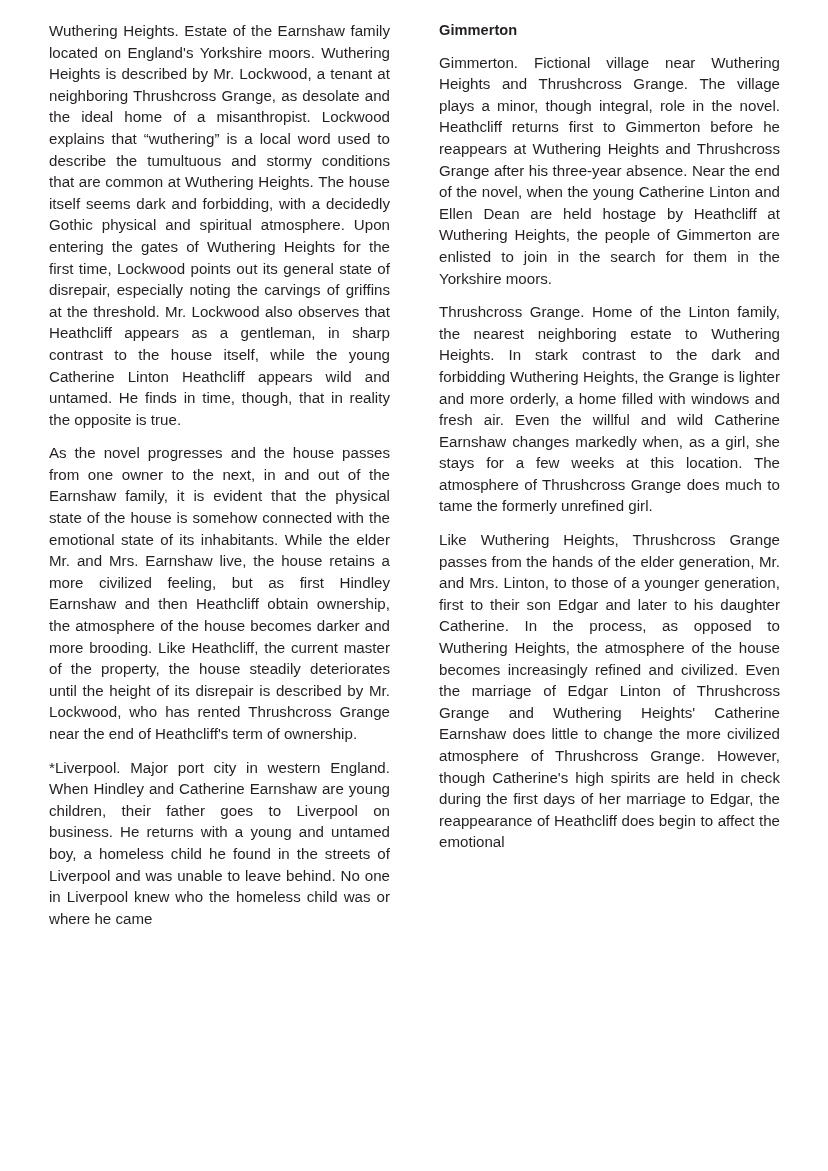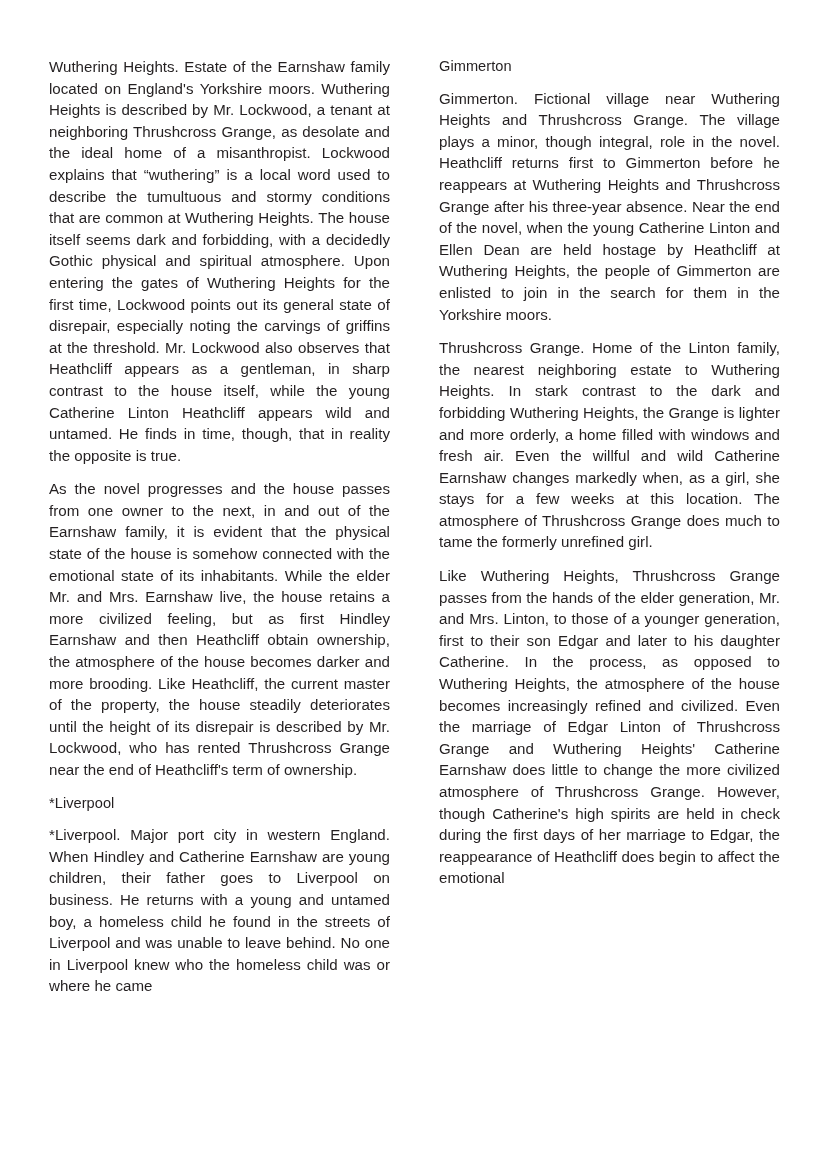--- a/index.html
+++ b/index.html
@@ -14,21 +14,21 @@
     font-family: "Liberation Sans", "DejaVu Sans", sans-serif;
     color: #231f20;
     overflow: hidden;
   }
   .page {
     position: relative;
     width: 768px;
     height: 1171px;
     background: #ffffff;
     box-sizing: border-box;
-    padding: 56px 49px 40px 49px;
+    padding: 20px 49px 40px 49px;
   }
   .columns {
     display: flex;
     flex-direction: row;
     align-items: flex-start;
     gap: 49px;
     height: 1083px;
   }
   .column {
     width: 341px;
@@ -47,39 +47,38 @@
     -webkit-hyphens: none;
     hyphens: none;
   }
   p.body-text:last-child {
     margin-bottom: 16px;
   }
   h2.section-heading {
     margin: 9px 0 10px 0;
     font-size: 14.6px;
     line-height: 21.6px;
-    font-weight: normal;
+    font-weight: bold;
     text-align: left;
     color: #231f20;
     letter-spacing: 0.05px;
   }
   .column > *:first-child {
     margin-top: 0;
   }
 </style>
 </head>
 <body>
 
 <div class="page">
   <div class="columns">
 
     <div class="column">
       <p class="body-text">Wuthering Heights. Estate of the Earnshaw family located on England's Yorkshire moors. Wuthering Heights is described by Mr. Lockwood, a tenant at neighboring Thrushcross Grange, as desolate and the ideal home of a misanthropist. Lockwood explains that “wuthering” is a local word used to describe the tumultuous and stormy conditions that are common at Wuthering Heights. The house itself seems dark and forbidding, with a decidedly Gothic physical and spiritual atmosphere. Upon entering the gates of Wuthering Heights for the first time, Lockwood points out its general state of disrepair, especially noting the carvings of griffins at the threshold. Mr. Lockwood also observes that Heathcliff appears as a gentleman, in sharp contrast to the house itself, while the young Catherine Linton Heathcliff appears wild and untamed. He finds in time, though, that in reality the opposite is true.</p>
       <p class="body-text">As the novel progresses and the house passes from one owner to the next, in and out of the Earnshaw family, it is evident that the physical state of the house is somehow connected with the emotional state of its inhabitants. While the elder Mr. and Mrs. Earnshaw live, the house retains a more civilized feeling, but as first Hindley Earnshaw and then Heathcliff obtain ownership, the atmosphere of the house becomes darker and more brooding. Like Heathcliff, the current master of the property, the house steadily deteriorates until the height of its disrepair is described by Mr. Lockwood, who has rented Thrushcross Grange near the end of Heathcliff's term of ownership.</p>
-      <h2 class="section-heading">*Liverpool</h2>
       <p class="body-text">*Liverpool. Major port city in western England. When Hindley and Catherine Earnshaw are young children, their father goes to Liverpool on business. He returns with a young and untamed boy, a homeless child he found in the streets of Liverpool and was unable to leave behind. No one in Liverpool knew who the homeless child was or where he came</p>
     </div>
 
     <div class="column">
       <h2 class="section-heading">Gimmerton</h2>
       <p class="body-text">Gimmerton. Fictional village near Wuthering Heights and Thrushcross Grange. The village plays a minor, though integral, role in the novel. Heathcliff returns first to Gimmerton before he reappears at Wuthering Heights and Thrushcross Grange after his three-year absence. Near the end of the novel, when the young Catherine Linton and Ellen Dean are held hostage by Heathcliff at Wuthering Heights, the people of Gimmerton are enlisted to join in the search for them in the Yorkshire moors.</p>
       <p class="body-text">Thrushcross Grange. Home of the Linton family, the nearest neighboring estate to Wuthering Heights. In stark contrast to the dark and forbidding Wuthering Heights, the Grange is lighter and more orderly, a home filled with windows and fresh air. Even the willful and wild Catherine Earnshaw changes markedly when, as a girl, she stays for a few weeks at this location. The atmosphere of Thrushcross Grange does much to tame the formerly unrefined girl.</p>
       <p class="body-text">Like Wuthering Heights, Thrushcross Grange passes from the hands of the elder generation, Mr. and Mrs. Linton, to those of a younger generation, first to their son Edgar and later to his daughter Catherine. In the process, as opposed to Wuthering Heights, the atmosphere of the house becomes increasingly refined and civilized. Even the marriage of Edgar Linton of Thrushcross Grange and Wuthering Heights' Catherine Earnshaw does little to change the more civilized atmosphere of Thrushcross Grange. However, though Catherine's high spirits are held in check during the first days of her marriage to Edgar, the reappearance of Heathcliff does begin to affect the emotional</p>
     </div>
 

